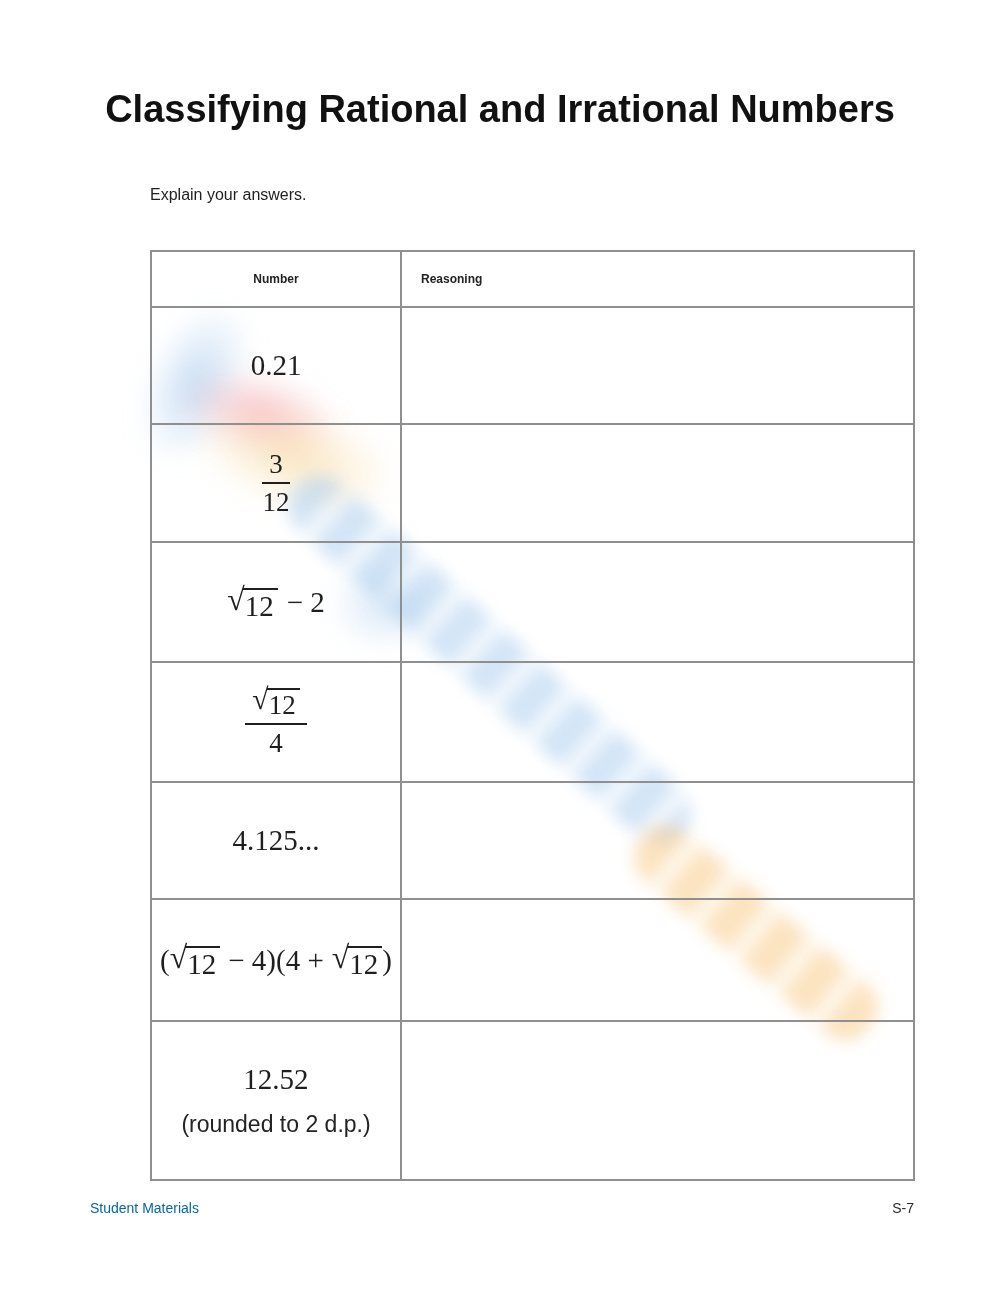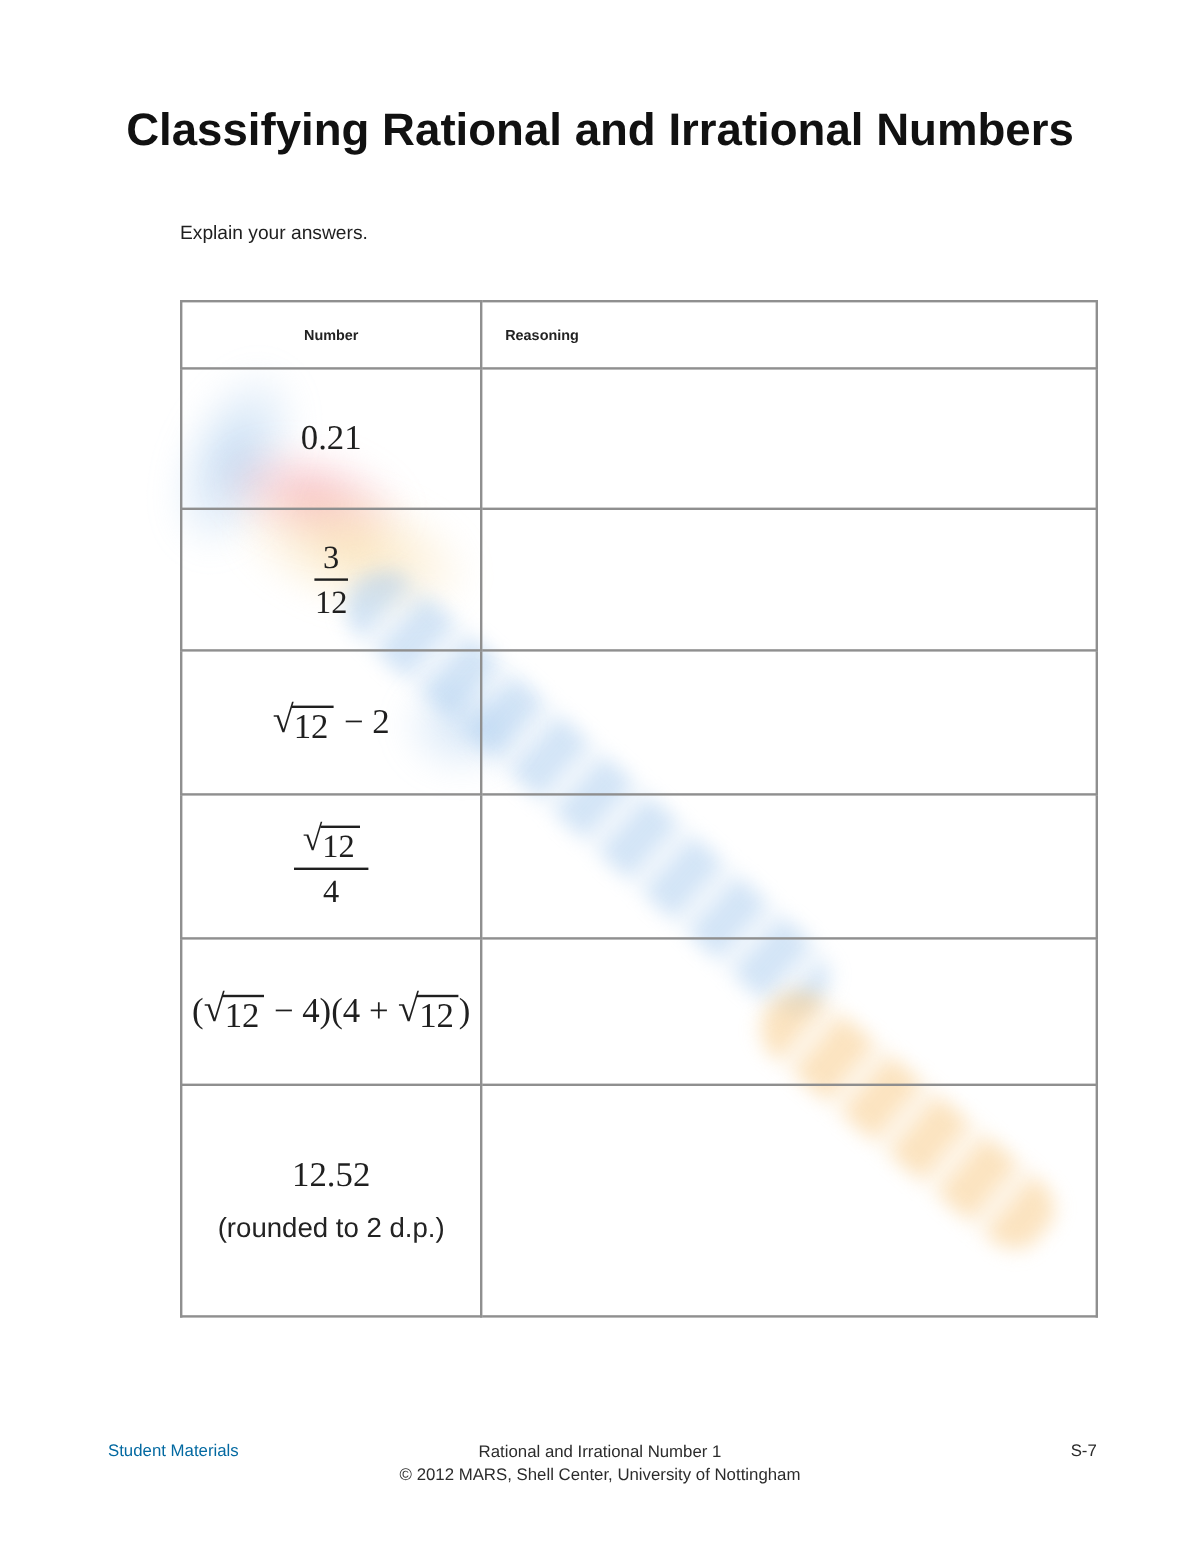--- a/index.html
+++ b/index.html
@@ -69,21 +69,21 @@
     text-align: center; vertical-align: middle;
     font-family: "Liberation Serif", serif; font-size: 29px; color: #1f1f1f;
     line-height: 1.25;
   }
   tr.r1 td { height: 117px; margin-top: 32px; }
   tr.r2 td { height: 118px; }
   tr.r3 td { height: 120px; }
   tr.r4 td { height: 120px; }
   tr.r5 td { height: 117px; }
   tr.r6 td { height: 122px; }
-  tr.r7 td { height: 193px; }
+  tr.r7 td { height: 159px; }
 
   
   .frac { display: inline-block; vertical-align: middle; line-height: 1.05; font-size: 27px; }
   .frac > .num { display: block; border-bottom: 2px solid #1f1f1f; padding: 0 7px 4px; }
   .frac > .den { display: block; padding-top: 4px; }
 
   .sqrt { display: inline-block; white-space: nowrap; line-height: 1; }
   .sqrt > .sign { display: inline-block; vertical-align: top; font-size: 1.1em;
                   line-height: 0.95; position: relative; top: -3px; margin-right: -2px; }
   .sqrt > .rad  { display: inline-block; vertical-align: top; border-top: 2px solid #1f1f1f;
@@ -164,20 +164,26 @@
       <tr class="r4">
         <td class="number-cell">
           <span class="frac">
             <span class="num"><span class="sqrt"><span class="sign">√</span><span class="rad">12</span></span></span>
             <span class="den">4</span>
           </span>
         </td>
         <td class="reasoning-cell"></td>
       </tr>
 
+      <tr class="r5">
+        <td class="number-cell">
+          <span>4.125...</span>
+        </td>
+        <td class="reasoning-cell"></td>
+      </tr>
 
       <tr class="r6">
         <td class="number-cell">
           <span class="nowrap"><span>(</span><span class="sqrt"><span class="sign">√</span><span class="rad">12</span></span><span class="op-mid">− 4)(4 +</span><span class="sqrt"><span class="sign">√</span><span class="rad">12</span></span><span>)</span></span>
         </td>
         <td class="reasoning-cell"></td>
       </tr>
 
       <tr class="r7">
         <td class="number-cell">
@@ -185,19 +191,15 @@
             <span>12.52</span>
             <span class="rounded-note">(rounded to 2 d.p.)</span>
           </span>
         </td>
         <td class="reasoning-cell"></td>
       </tr>
     </tbody>
   </table>
 
   <div class="footer-left">Student Materials</div>
-  <div class="footer-center">
-    <div>Rational and Irrational Number 1</div>
-    <div>© 2012 MARS, Shell Center, University of Nottingham</div>
-  </div>
   <div class="footer-right">S-7</div>
 
 </div>
 
 </body></html>

